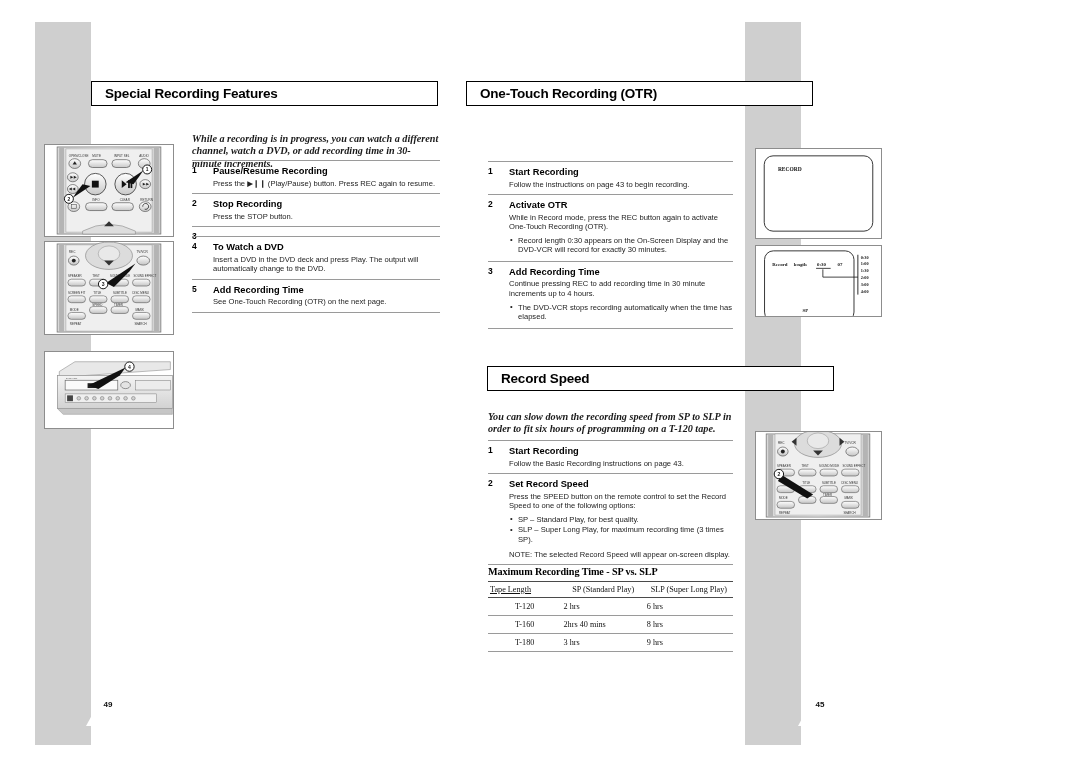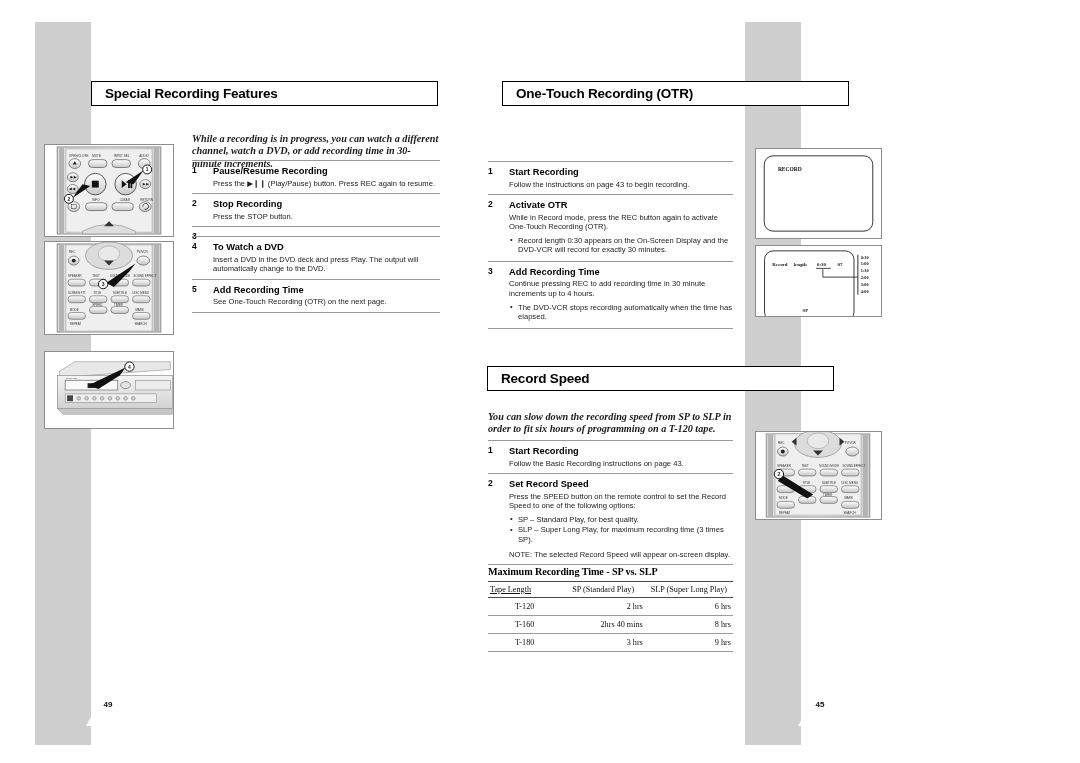--- a/index.html
+++ b/index.html
@@ -49,21 +49,21 @@
   .section-bar .title {
     font-size: 13.5px;
     font-weight: bold;
     letter-spacing: -0.2px;
     padding-left: 13px;
     color: #000;
     white-space: nowrap;
   }
 
   #bar-special { left: 91px;  top: 81px;  width: 347px; height: 25px; }
-  #bar-otr     { left: 502px; top: 81px;  width: 347px; height: 25px; text-align: right; }
+  #bar-otr     { left: 466px; top: 81px;  width: 347px; height: 25px; text-align: right; }
   #bar-speed   { left: 487px; top: 366px; width: 347px; height: 25px; }
 
   
   .intro {
     position: absolute;
     font-family: "Liberation Serif", serif;
     font-style: italic;
     font-weight: bold;
     font-size: 10.2px;
     line-height: 12.4px;
@@ -163,21 +163,21 @@
     font-weight: normal;
     text-align: center;
     padding: 3px 2px 3px 2px;
     border-top: 1.2px solid #4a4a4a;
     border-bottom: 1.2px solid #4a4a4a;
   }
   table.rec-table th.col-tape { text-align: left; padding-left: 2px; width: 30%; text-decoration: underline; }
   table.rec-table th.col-sp   { width: 34%; }
   table.rec-table th.col-slp  { width: 36%; }
   table.rec-table td {
-    text-align: right;
+    text-align: left;
     padding: 4px 2px;
     border-bottom: 1px solid #9a9a9a;
   }
   table.rec-table td.cell-tape { text-align: center; }
 
   
   .illus {
     position: absolute;
     background: #ffffff;
     border: 1.2px solid #8d8d8d;

